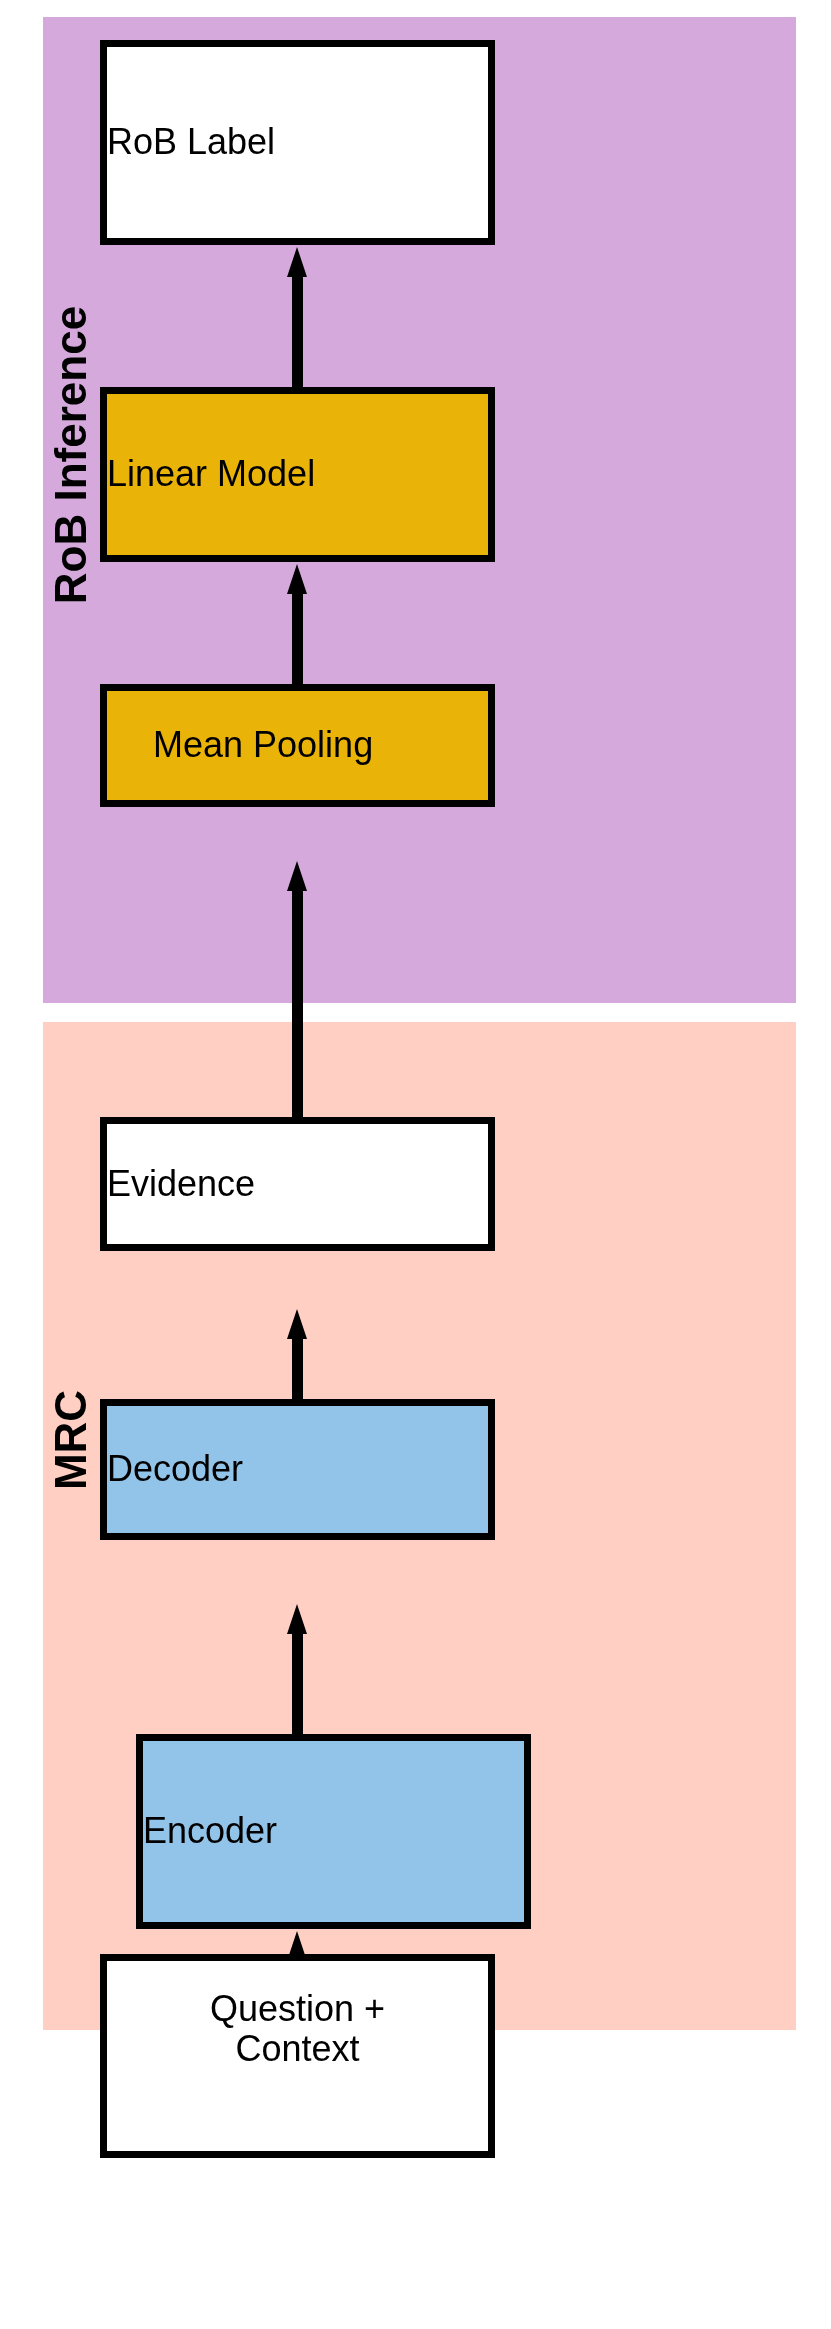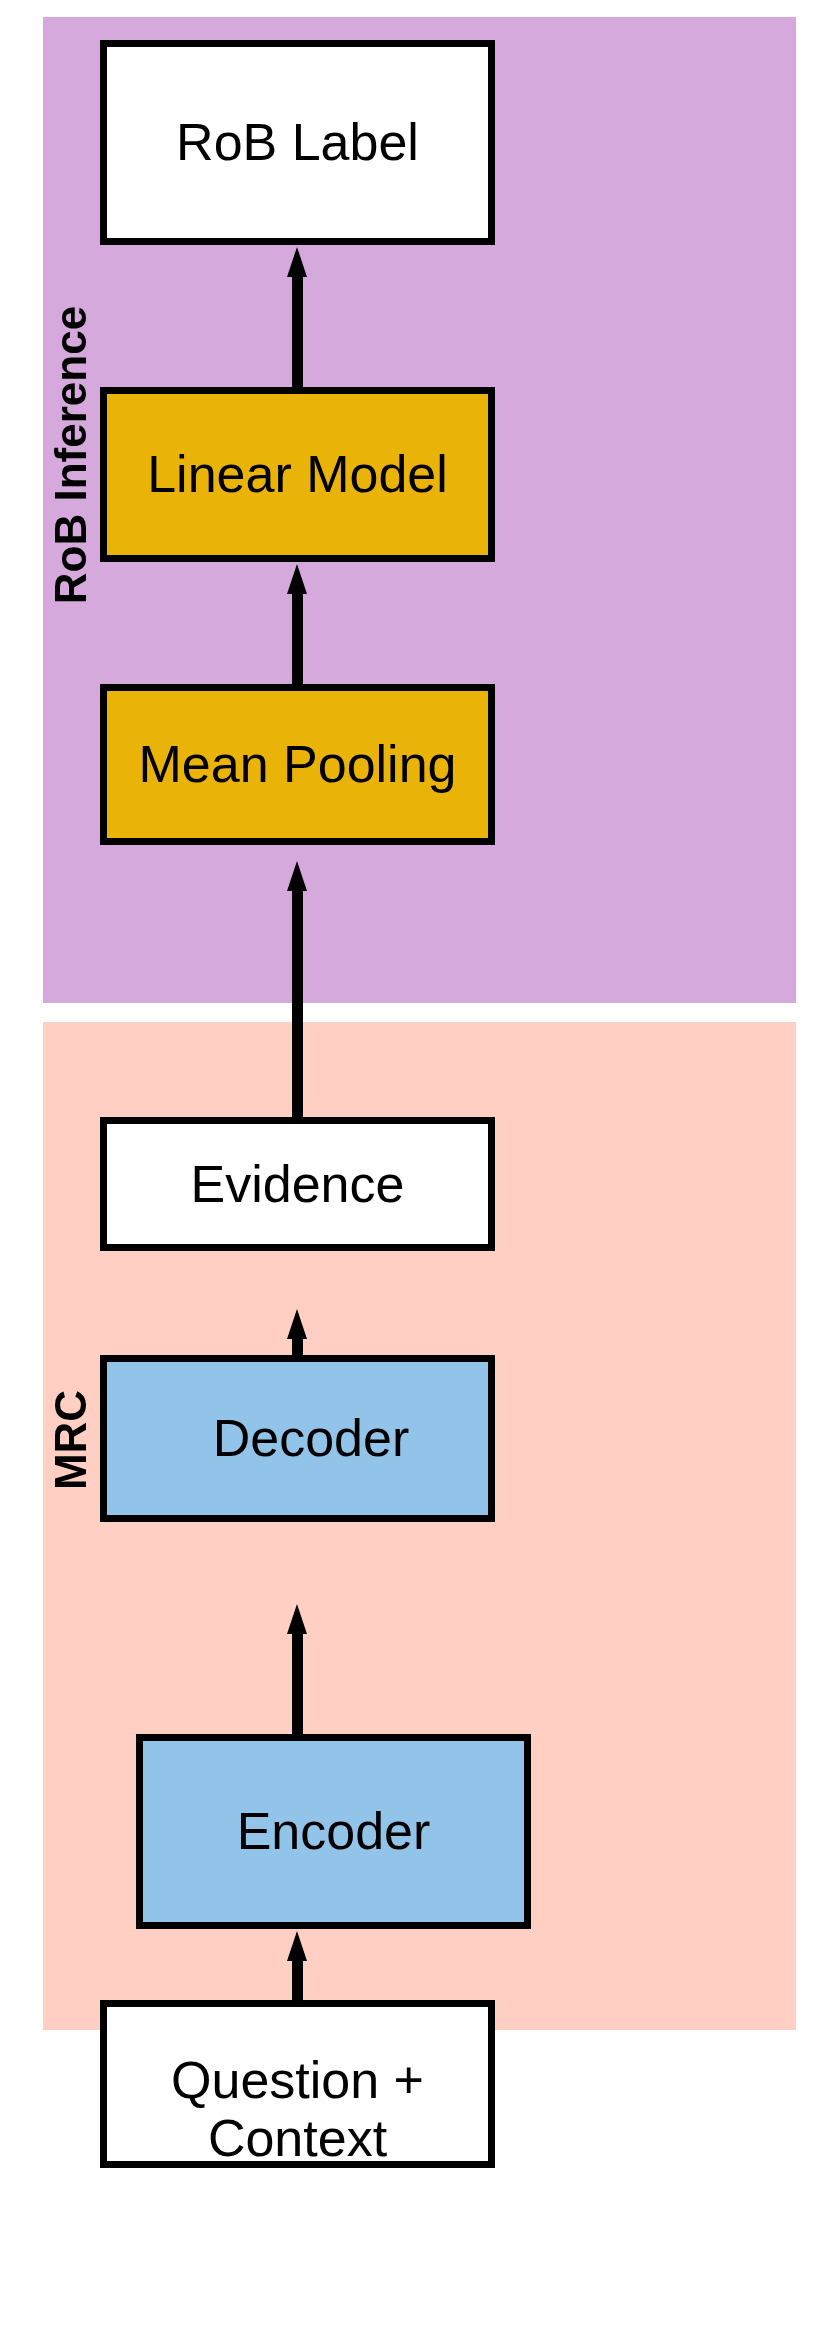--- a/index.html
+++ b/index.html
@@ -43,24 +43,24 @@
 
   
   .node {
     position: absolute;
     left: 100px;
     width: 395px;
     box-sizing: border-box;
     border: 7px solid #000000;
     display: flex;
     align-items: center;
-    justify-content: center;
+    justify-content: flex-start;
     text-align: center;
     color: #000000;
-    font-size: 52px;
+    font-size: 36px;
     line-height: 1.12;
     font-weight: 400;
   }
   .node.white { background: #ffffff; }
   .node.green { background: #eab308; }
   .node.blue  { background: #92c3e8; }
 
   
   .arrow {
     position: absolute;
@@ -117,58 +117,58 @@
 
   <div class="node green" style="top:387px; height:175px;">
     <span>Linear Model</span>
   </div>
 
   <div class="arrow" style="top:564px; height:120px;">
     <span class="head"></span>
     <span class="shaft"></span>
   </div>
 
-  <div class="node green" style="top:684px; height:161px;">
+  <div class="node green" style="top:684px; height:123px;padding-left:46px;">
     <span>Mean Pooling</span>
   </div>
 
   <div class="arrow" style="top:861px; height:152px;">
     <span class="head"></span>
     <span class="shaft"></span>
   </div>
 
   <div class="connector" style="top:1013px; height:105px;"></div>
 
   <div class="node white" style="top:1117px; height:134px;">
     <span>Evidence</span>
   </div>
 
   <div class="arrow" style="top:1309px; height:120px;">
     <span class="head"></span>
     <span class="shaft"></span>
   </div>
 
-  <div class="node blue" style="top:1355px; height:167px;padding-left:27px;">
+  <div class="node blue" style="top:1399px; height:141px;">
     <span>Decoder</span>
   </div>
 
   <div class="arrow" style="top:1604px; height:130px;">
     <span class="head"></span>
     <span class="shaft"></span>
   </div>
 
   <div class="node blue" style="top:1734px; height:195px;margin-left:36px;">
     <span>Encoder</span>
   </div>
 
   <div class="arrow" style="top:1931px; height:110px;">
     <span class="head"></span>
     <span class="shaft"></span>
   </div>
 
   <div class="connector" style="top:2036px; height:44px;"></div>
 
-  <div class="node white" style="top:2000px; height:168px; display:block; padding-top:44px;">
+  <div class="node white" style="top:1954px; height:204px; display:block; padding-top:28px;">
     <div>Question +</div>
     <div>Context</div>
   </div>
 
 </div>
 
 </body></html>

